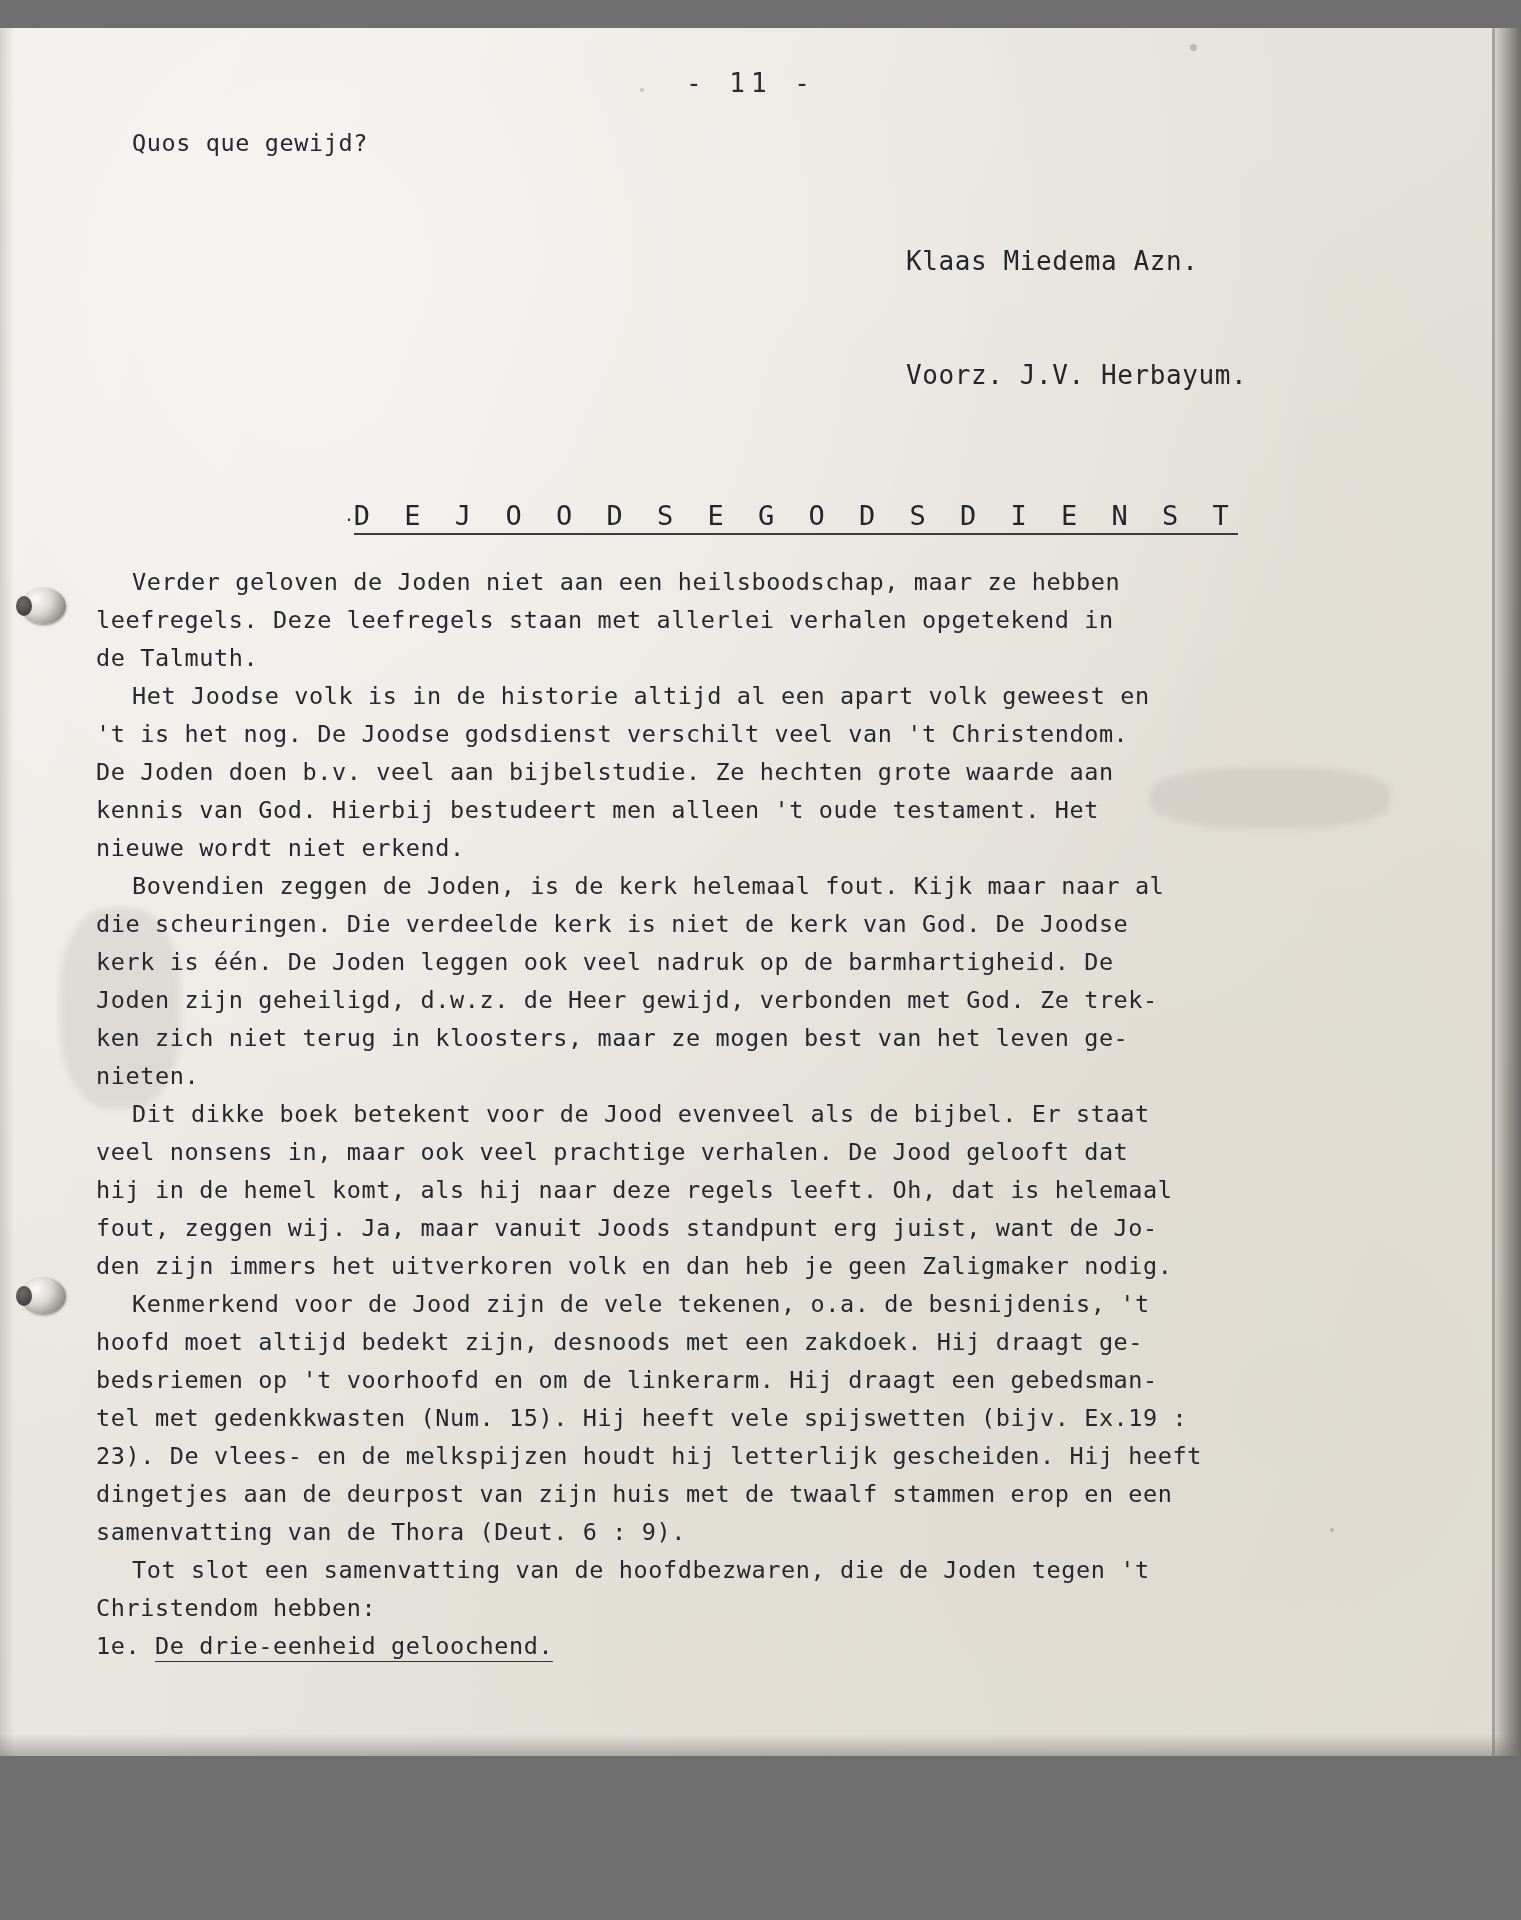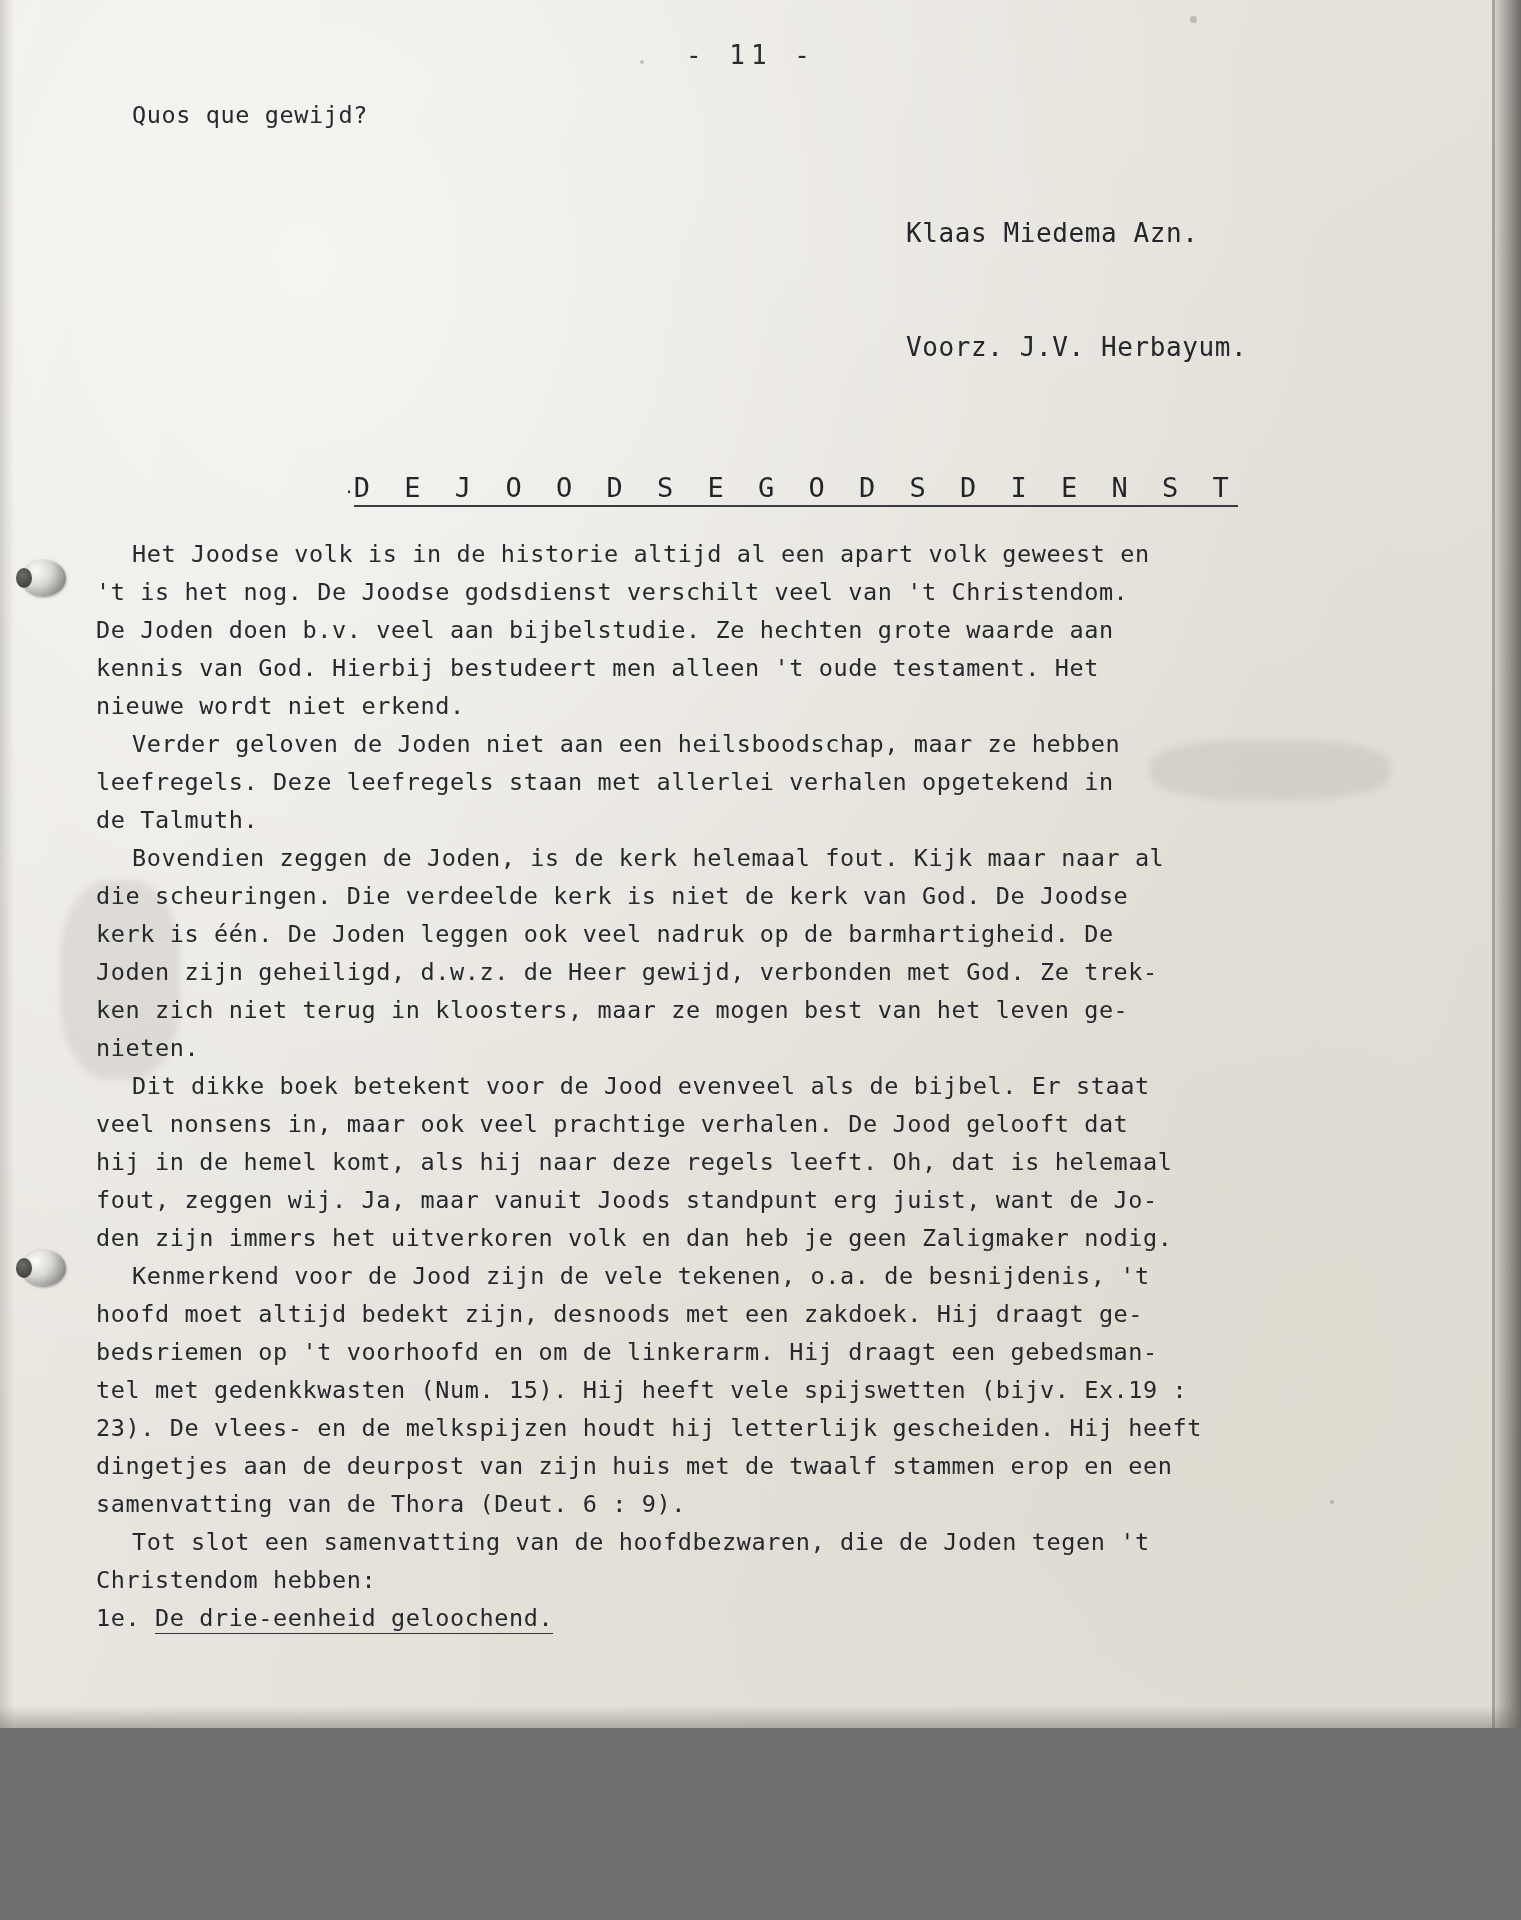--- a/index.html
+++ b/index.html
@@ -16,20 +16,21 @@
   .page {
     position: relative;
     width: 1521px;
     height: 1728px;
     background: #e9e7e1;
     background-image:
       radial-gradient(ellipse at 20% 15%, rgba(255,255,255,0.55), rgba(255,255,255,0) 60%),
       radial-gradient(ellipse at 85% 80%, rgba(220,216,205,0.6), rgba(255,255,255,0) 65%),
       linear-gradient(110deg, #eceae4 0%, #e6e3dc 45%, #e1ded6 100%);
     overflow: hidden;
+    margin-top: 28px;
   }
   
   .edge-right {
     position: absolute;
     top: 0; right: 0;
     width: 26px; height: 100%;
     background: linear-gradient(to right, rgba(120,116,110,0.15), rgba(70,68,64,0.75));
   }
   .edge-right-line {
     position: absolute;
@@ -175,28 +176,28 @@
     <div class="signature">
       <div>Klaas Miedema Azn.</div>
       <div>Voorz. J.V. Herbayum.</div>
     </div>
 
     <div class="heading-wrap">
       <span class="dot">·</span><span class="heading">D E   J O O D S E   G O D S D I E N S T</span>
     </div>
 
     <div class="body-block">
+      <p class="para indent">Verder geloven de Joden niet aan een heilsboodschap, maar ze hebben
+leefregels. Deze leefregels staan met allerlei verhalen opgetekend in
+de Talmuth.</p>
       <p class="para indent">Het Joodse volk is in de historie altijd al een apart volk geweest en
 't is het nog. De Joodse godsdienst verschilt veel van 't Christendom.
 De Joden doen b.v. veel aan bijbelstudie. Ze hechten grote waarde aan
 kennis van God. Hierbij bestudeert men alleen 't oude testament. Het
 nieuwe wordt niet erkend.</p>
-      <p class="para indent">Verder geloven de Joden niet aan een heilsboodschap, maar ze hebben
-leefregels. Deze leefregels staan met allerlei verhalen opgetekend in
-de Talmuth.</p>
       <p class="para indent">Bovendien zeggen de Joden, is de kerk helemaal fout. Kijk maar naar al
 die scheuringen. Die verdeelde kerk is niet de kerk van God. De Joodse
 kerk is één. De Joden leggen ook veel nadruk op de barmhartigheid. De
 Joden zijn geheiligd, d.w.z. de Heer gewijd, verbonden met God. Ze trek-
 ken zich niet terug in kloosters, maar ze mogen best van het leven ge-
 nieten.</p>
       <p class="para indent">Dit dikke boek betekent voor de Jood evenveel als de bijbel. Er staat
 veel nonsens in, maar ook veel prachtige verhalen. De Jood gelooft dat
 hij in de hemel komt, als hij naar deze regels leeft. Oh, dat is helemaal
 fout, zeggen wij. Ja, maar vanuit Joods standpunt erg juist, want de Jo-

